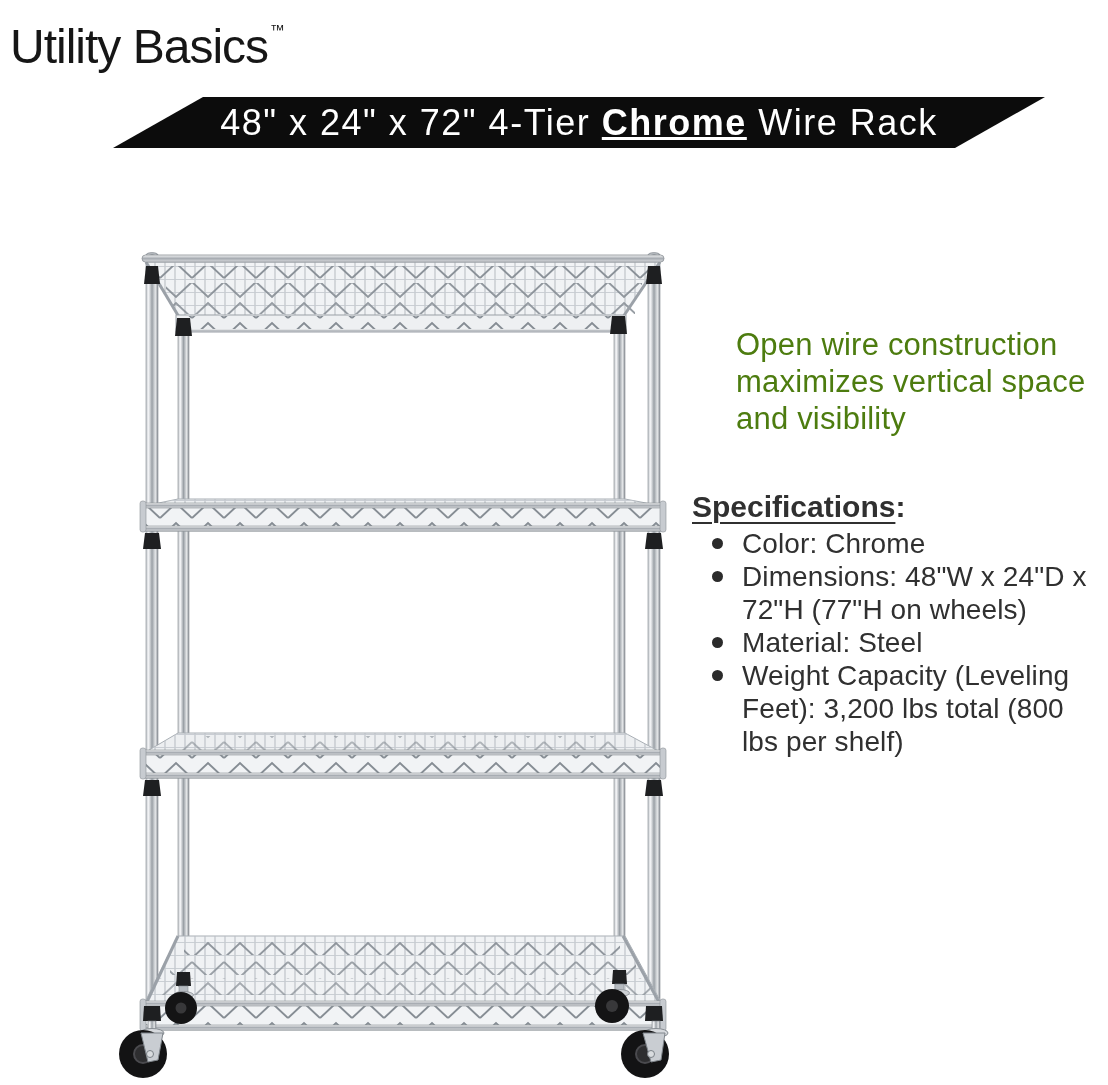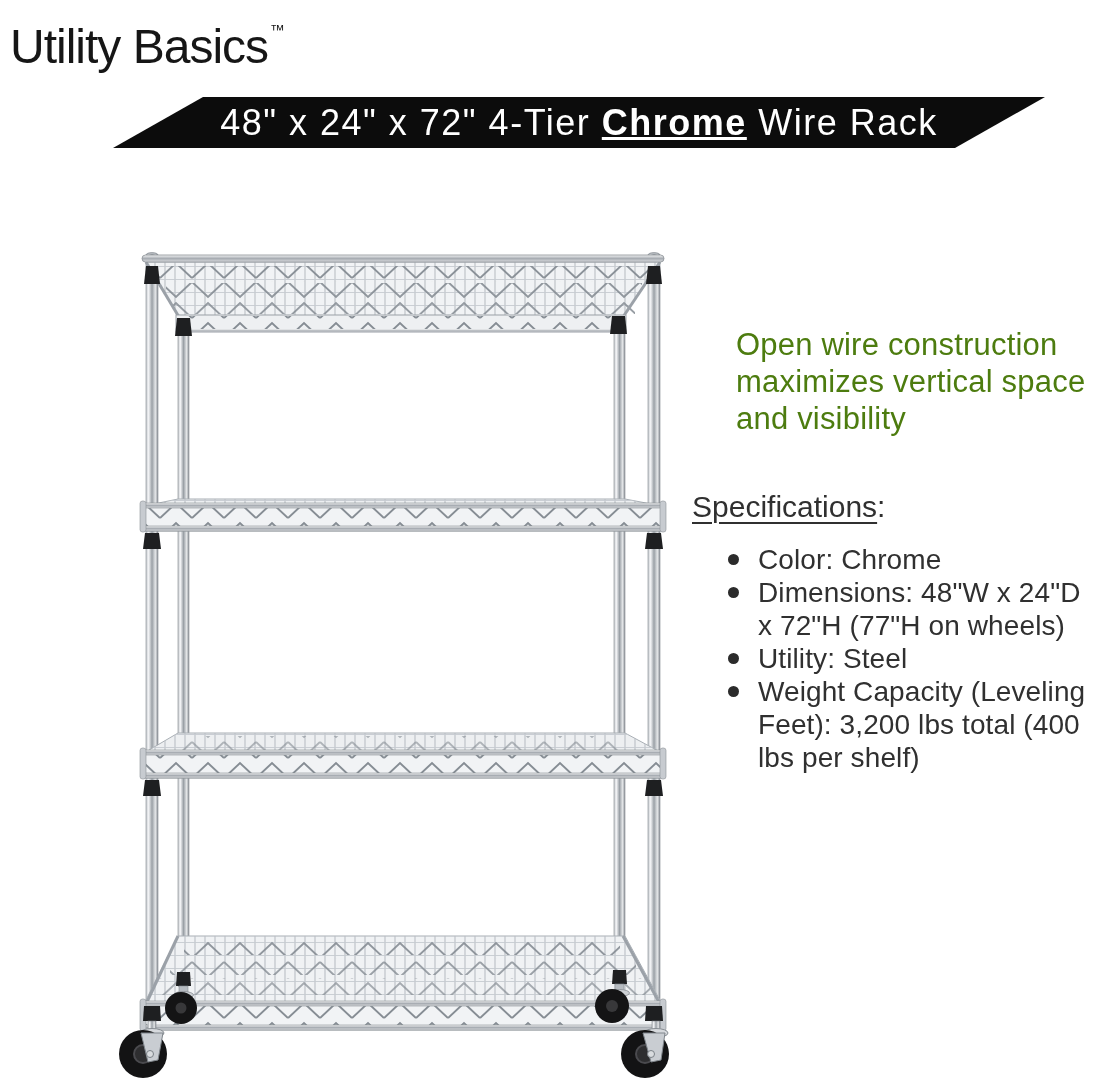--- a/index.html
+++ b/index.html
@@ -16,24 +16,24 @@
           background:#0c0c0c;
           clip-path:polygon(90px 0, 932px 0, 842px 51px, 0 51px);}
   .banner-text{position:absolute;left:0;top:0;width:100%;height:51px;line-height:51px;
           text-align:center;color:#ffffff;font-size:36px;letter-spacing:1.5px;white-space:pre;}
   .banner-text .bold{font-weight:bold;text-decoration:underline;}
   
   .rack-svg{position:absolute;left:85px;top:248px;width:625px;height:837px;}
   
   .feature{position:absolute;left:692px;top:326px;width:402px;
            font-size:31px;line-height:37px;letter-spacing:0.2px;color:#4d7c0f;margin-left:44px;}
-  .spec-heading{position:absolute;left:692px;top:490px;font-size:30px;color:#303030;}
+  .spec-heading{position:absolute;left:692px;top:490px;font-size:30px;color:#303030;font-weight:bold;}
   .spec-heading .u{text-decoration:underline;text-decoration-thickness:2px;text-underline-offset:5px;}
   .spec-list{position:absolute;left:692px;top:527px;width:414px;}
-  .spec-list ul{list-style:none;margin:16px;padding:0;}
+  .spec-list ul{list-style:none;margin:0;padding:0;}
   .spec-list li{position:relative;padding-left:50px;font-size:28px;line-height:33px;
                 color:#303030;letter-spacing:0.1px;}
   .spec-list li::before{content:"";position:absolute;left:20px;top:11px;width:11px;height:11px;
                 border-radius:50%;background:#2b2b2b;}
 </style>
 </head>
 <body>
 
 <div class="stage">
 
@@ -181,18 +181,18 @@
   </svg>
 
   <div class="feature">Open wire construction maximizes vertical space and visibility</div>
 
   <div class="spec-heading"><span class="u">Specifications</span><span>:</span></div>
 
   <div class="spec-list">
     <ul>
       <li><span>Color: Chrome</span></li>
       <li><span>Dimensions: 48"W x 24"D x 72"H (77"H on wheels)</span></li>
-      <li><span>Utility: Steel</span></li>
-      <li><span>Weight Capacity (Leveling Feet): 3,200 lbs total (400 lbs per shelf)</span></li>
+      <li><span>Material: Steel</span></li>
+      <li><span>Weight Capacity (Leveling Feet): 3,200 lbs total (800 lbs per shelf)</span></li>
     </ul>
   </div>
 
 </div>
 
 </body></html>

